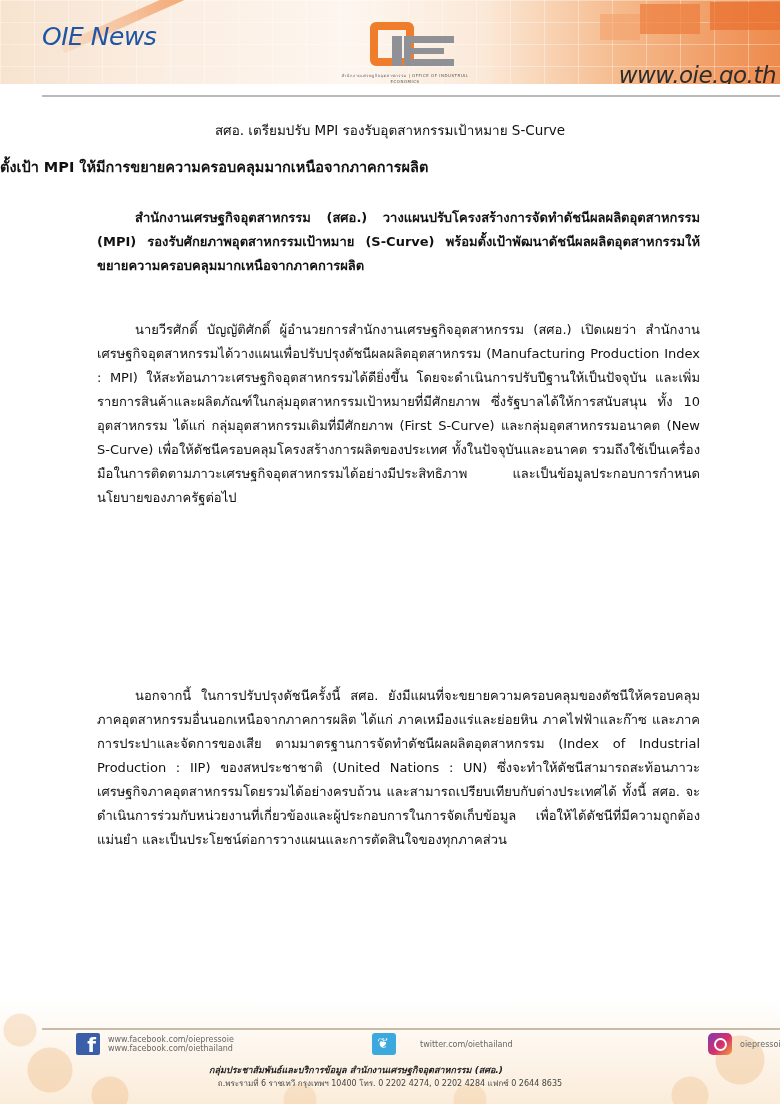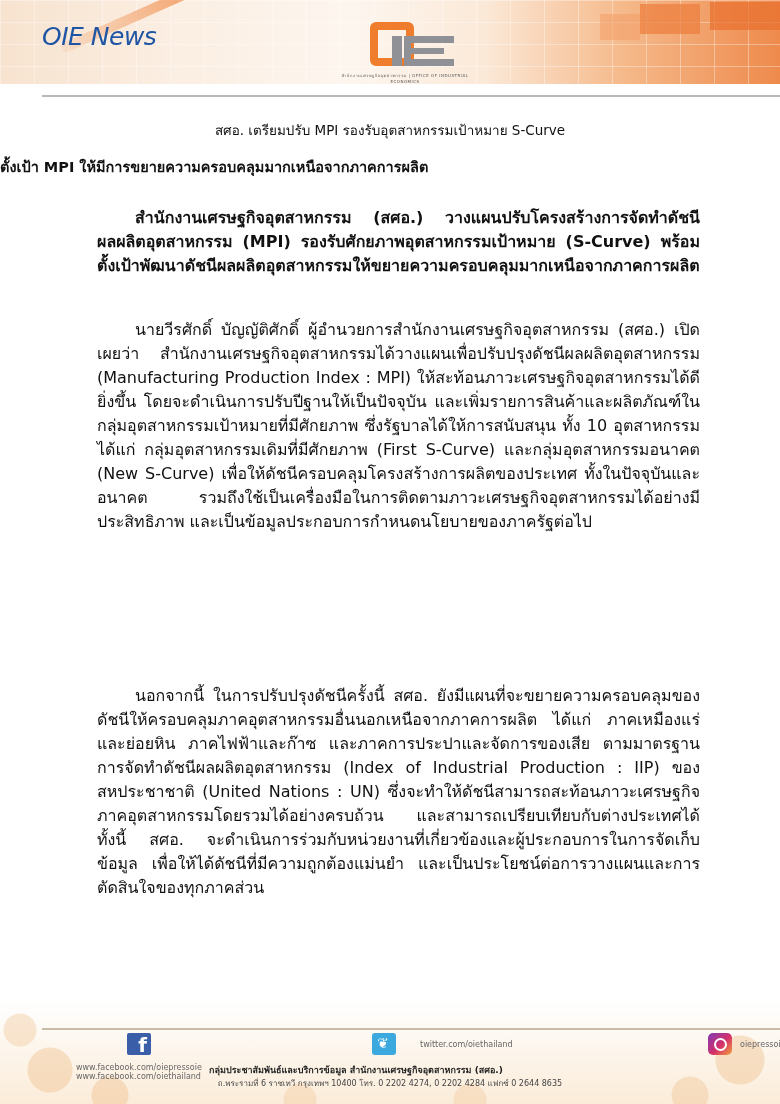--- a/index.html
+++ b/index.html
@@ -26,21 +26,21 @@
   .oie-mark .e2 { position: absolute; left: 34px; top: 26px; width: 40px; height: 6px; background: #8f9196; }
   .oie-caption { position: absolute; left: 330px; top: 72px; width: 150px; font-size: 4px; color: #555; text-align: center; letter-spacing: .5px; }
   .site-url { position: absolute; right: 4px; top: 62px; font-style: italic; font-size: 23px; color: #2c2c2c; font-family: "DejaVu Sans", sans-serif; letter-spacing: -0.5px; }
   .header-rule { position: absolute; left: 42px; top: 95px; width: 738px; height: 2px; background: #b9b9b9; }
 
   
   .title1 { position: absolute; left: 0; top: 119px; width: 780px; text-align: center; font-size: 13.5px; color: #111; }
   .title2 { position: absolute; left: 0; top: 155px; width: 780px; font-size: 14.5px; font-weight: bold; color: #111; }
 
   
-  .body-text { position: absolute; left: 97px; width: 603px; font-size: 16px; line-height: 24px; text-align: justify; color: #111; }
+  .body-text { position: absolute; left: 97px; width: 603px; font-size: 13px; line-height: 24px; text-align: justify; color: #111; }
   .lead { top: 206px; font-weight: bold; }
   .p1 { top: 318px; }
   .p2 { top: 684px; }
   .body-text p { text-indent: 38px; }
 
   
   .footer { position: absolute; left: 0; top: 1000px; width: 780px; height: 104px; overflow: hidden;
     background: radial-gradient(circle at 50px 70px, rgba(236,180,120,0.35) 0 22px, transparent 23px),
                 radial-gradient(circle at 110px 95px, rgba(236,180,120,0.35) 0 18px, transparent 19px),
                 radial-gradient(circle at 20px 30px, rgba(236,180,120,0.3) 0 16px, transparent 17px),
@@ -51,60 +51,61 @@
                 linear-gradient(180deg, #ffffff 0%, #fdf7ef 40%, #fbecd9 100%); }
   .footer-rule { position: absolute; left: 42px; top: 1028px; width: 738px; height: 2px; background: #c8bca8; }
   .social { position: absolute; top: 1033px; display: flex; align-items: center; gap: 8px; }
   .social .txt { font-size: 8px; color: #666; line-height: 9px; }
   .icon-fb { width: 24px; height: 22px; background: #3b5ea8; position: relative; border-radius: 2px; }
   .icon-fb::after { content: "f"; position: absolute; right: 4px; bottom: -2px; color: #fff; font-weight: bold; font-size: 20px; font-family: "DejaVu Sans", sans-serif; }
   .icon-tw { width: 24px; height: 22px; background: #3ba9dd; border-radius: 3px; position: relative; }
   .icon-tw::after { content: "\2766"; position: absolute; left: 5px; top: 2px; color: #fff; font-size: 14px; }
   .icon-ig { width: 24px; height: 22px; border-radius: 5px; background: linear-gradient(135deg, #7d3bb4, #d6306a 55%, #f1a13a); position: relative; }
   .icon-ig::after { content: ""; position: absolute; left: 6px; top: 5px; width: 9px; height: 9px; border: 2px solid #fff; border-radius: 50%; }
-  .footer-org { position: absolute; left: 0; top: 1063px; width: 712px; text-align: center; font-size: 9px; font-weight: bold; color: #222; }
+  .footer-org { position: absolute; left: 0; top: 1063px; width: 712px; text-align: center; font-size: 9px; font-weight: bold; color: #222; font-style: italic; }
   .footer-addr { position: absolute; left: 0; top: 1077px; width: 780px; text-align: center; font-size: 8px; color: #444; }
 </style>
 </head>
 <body>
 
 <div class="header">
   <div class="grid"></div>
   <div class="blockC"></div>
   <div class="blockA"></div>
   <div class="blockB"></div>
   <div class="arrow"></div>
   <div class="logo-en">OIE News</div>
   <div class="oie-mark">
     <div class="o"></div>
       <div class="i"></div>
       <div class="e"></div>
       <div class="e2"></div>
   </div>
   <div class="oie-caption">สำนักงานเศรษฐกิจอุตสาหกรรม | OFFICE OF INDUSTRIAL ECONOMICS</div>
+  <div class="site-url">www.oie.go.th</div>
 </div>
 <div class="header-rule"></div>
 
 <div class="title1">สศอ. เตรียมปรับ MPI รองรับอุตสาหกรรมเป้าหมาย S-Curve</div>
 <div class="title2">ตั้งเป้า MPI ให้มีการขยายความครอบคลุมมากเหนือจากภาคการผลิต</div>
 
 <div class="body-text lead">
   <p>สำนักงานเศรษฐกิจอุตสาหกรรม (สศอ.) วางแผนปรับโครงสร้างการจัดทำดัชนีผลผลิตอุตสาหกรรม (MPI) รองรับศักยภาพอุตสาหกรรมเป้าหมาย (S-Curve) พร้อมตั้งเป้าพัฒนาดัชนีผลผลิตอุตสาหกรรมให้ขยายความครอบคลุมมากเหนือจากภาคการผลิต</p>
 </div>
 <div class="body-text p1">
   <p>นายวีรศักดิ์ บัญญัติศักดิ์ ผู้อำนวยการสำนักงานเศรษฐกิจอุตสาหกรรม (สศอ.) เปิดเผยว่า สำนักงานเศรษฐกิจอุตสาหกรรมได้วางแผนเพื่อปรับปรุงดัชนีผลผลิตอุตสาหกรรม (Manufacturing Production Index : MPI) ให้สะท้อนภาวะเศรษฐกิจอุตสาหกรรมได้ดียิ่งขึ้น โดยจะดำเนินการปรับปีฐานให้เป็นปัจจุบัน และเพิ่มรายการสินค้าและผลิตภัณฑ์ในกลุ่มอุตสาหกรรมเป้าหมายที่มีศักยภาพ ซึ่งรัฐบาลได้ให้การสนับสนุน ทั้ง 10 อุตสาหกรรม ได้แก่ กลุ่มอุตสาหกรรมเดิมที่มีศักยภาพ (First S-Curve) และกลุ่มอุตสาหกรรมอนาคต (New S-Curve) เพื่อให้ดัชนีครอบคลุมโครงสร้างการผลิตของประเทศ ทั้งในปัจจุบันและอนาคต รวมถึงใช้เป็นเครื่องมือในการติดตามภาวะเศรษฐกิจอุตสาหกรรมได้อย่างมีประสิทธิภาพ และเป็นข้อมูลประกอบการกำหนดนโยบายของภาครัฐต่อไป</p>
 </div>
 <div class="body-text p2">
   <p>นอกจากนี้ ในการปรับปรุงดัชนีครั้งนี้ สศอ. ยังมีแผนที่จะขยายความครอบคลุมของดัชนีให้ครอบคลุมภาคอุตสาหกรรมอื่นนอกเหนือจากภาคการผลิต ได้แก่ ภาคเหมืองแร่และย่อยหิน ภาคไฟฟ้าและก๊าซ และภาคการประปาและจัดการของเสีย ตามมาตรฐานการจัดทำดัชนีผลผลิตอุตสาหกรรม (Index of Industrial Production : IIP) ของสหประชาชาติ (United Nations : UN) ซึ่งจะทำให้ดัชนีสามารถสะท้อนภาวะเศรษฐกิจภาคอุตสาหกรรมโดยรวมได้อย่างครบถ้วน และสามารถเปรียบเทียบกับต่างประเทศได้ ทั้งนี้ สศอ. จะดำเนินการร่วมกับหน่วยงานที่เกี่ยวข้องและผู้ประกอบการในการจัดเก็บข้อมูล เพื่อให้ได้ดัชนีที่มีความถูกต้องแม่นยำ และเป็นประโยชน์ต่อการวางแผนและการตัดสินใจของทุกภาคส่วน</p>
 </div>
 
 <div class="footer"></div>
 <div class="footer-rule"></div>
 
-<div class="social" style="left:76px;flex-direction:column;">
+<div class="social" style="left:76px;">
   <span class="icon-fb"></span>
   <span class="txt">
     <span>www.facebook.com/oiepressoie</span><br>
     <span>www.facebook.com/oiethailand</span>
   </span>
 </div>
 <div class="social" style="left:372px;gap:24px;">
   <span class="icon-tw"></span>
   <span class="txt">twitter.com/oiethailand</span>
 </div>

